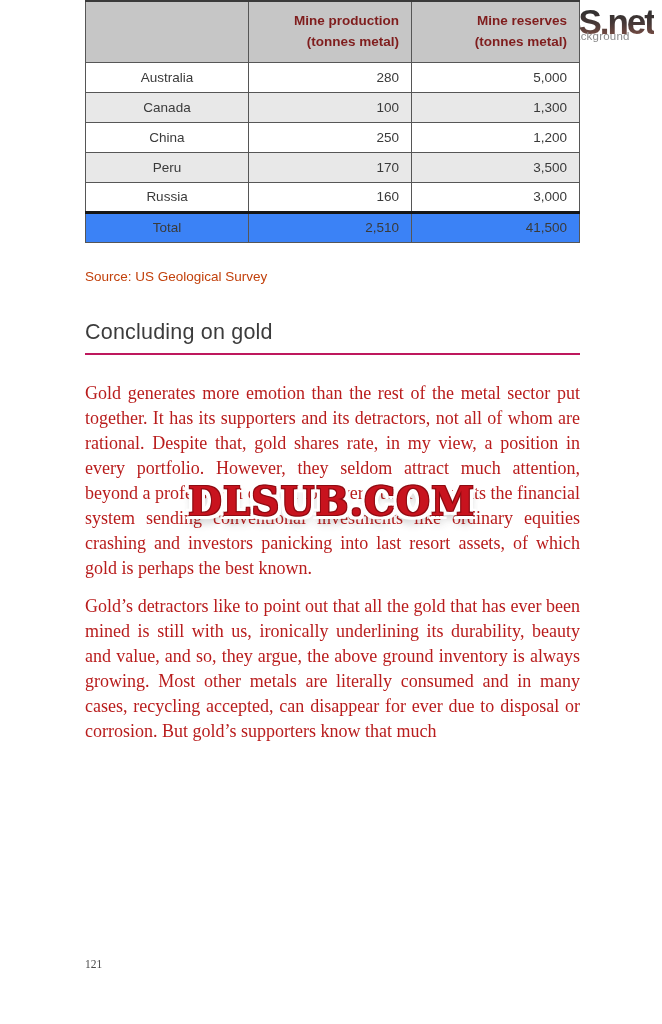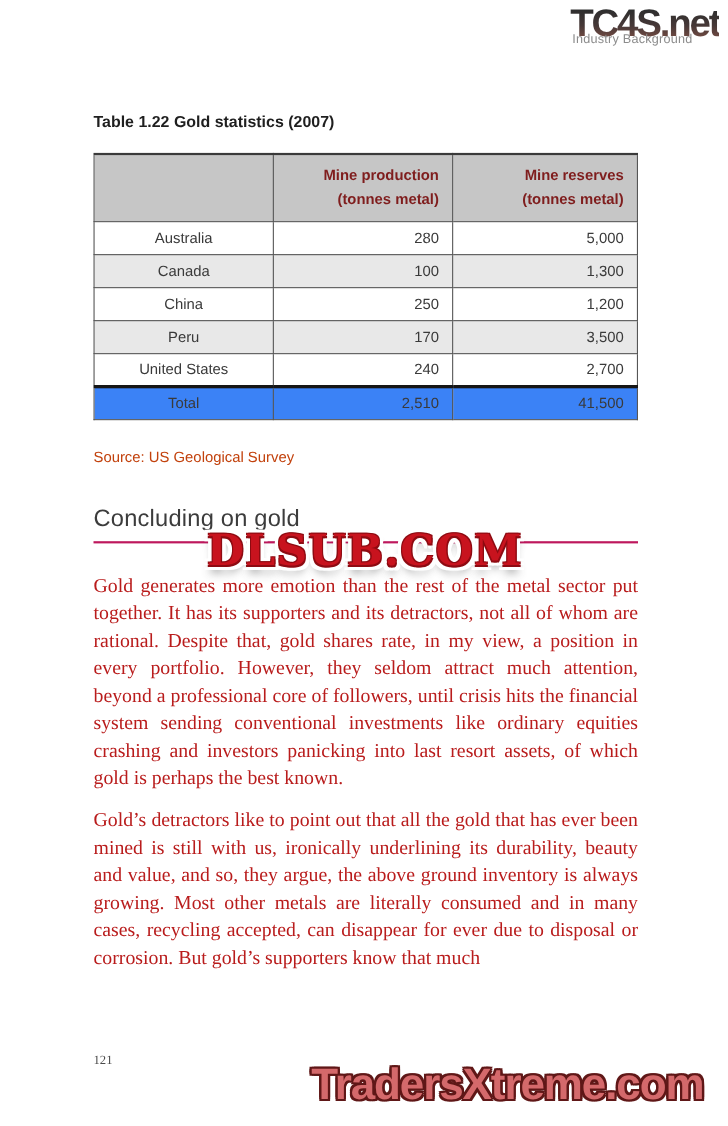--- a/index.html
+++ b/index.html
@@ -155,21 +155,20 @@
 
 <div class="page">
 
   <div class="logo-block">
     <div class="logo">TC4S.net</div>
     <div class="logo-sub">Industry Background</div>
   </div>
 
   <div class="content">
 
-    <div class="table-title">Table 1.22 Gold statistics (2007)</div>
 
     <table class="stats">
       <colgroup>
         <col style="width:33%">
           <col style="width:33%">
           <col style="width:34%">
       </colgroup>
       <thead>
         <tr>
           <th></th>
@@ -198,23 +197,23 @@
           <td class="country">China</td>
           <td class="num">250</td>
           <td class="num">1,200</td>
         </tr>
         <tr>
           <td class="country">Peru</td>
           <td class="num">170</td>
           <td class="num">3,500</td>
         </tr>
         <tr>
-          <td class="country">United States</td>
-          <td class="num">240</td>
-          <td class="num">2,700</td>
+          <td class="country">Russia</td>
+          <td class="num">160</td>
+          <td class="num">3,000</td>
         </tr>
         <tr class="total-row">
           <td class="country">Total</td>
           <td class="num">2,510</td>
           <td class="num">41,500</td>
         </tr>
       </tbody>
     </table>
 
     <div class="source-note">Source: US Geological Survey</div>
@@ -222,15 +221,14 @@
     <h2 class="section-heading">Concluding on gold</h2>
 
     <p class="body-para first">Gold generates more emotion than the rest of the metal sector put together. It has its supporters and its detractors, not all of whom are rational. Despite that, gold shares rate, in my view, a position in every portfolio. However, they seldom attract much attention, beyond a professional core of followers, until crisis hits the financial system sending conventional investments like ordinary equities crashing and investors panicking into last resort assets, of which gold is perhaps the best known.</p>
     <p class="body-para">Gold’s detractors like to point out that all the gold that has ever been mined is still with us, ironically underlining its durability, beauty and value, and so, they argue, the above ground inventory is always growing. Most other metals are literally consumed and in many cases, recycling accepted, can disappear for ever due to disposal or corrosion. But gold’s supporters know that much</p>
 
   </div>
 
   <div class="page-number">121</div>
 
   <div class="wm-center">DLSUB.COM</div>
-  <div class="wm-bottom">TradersXtreme.com</div>
 
 </div>
 
 </body></html>

